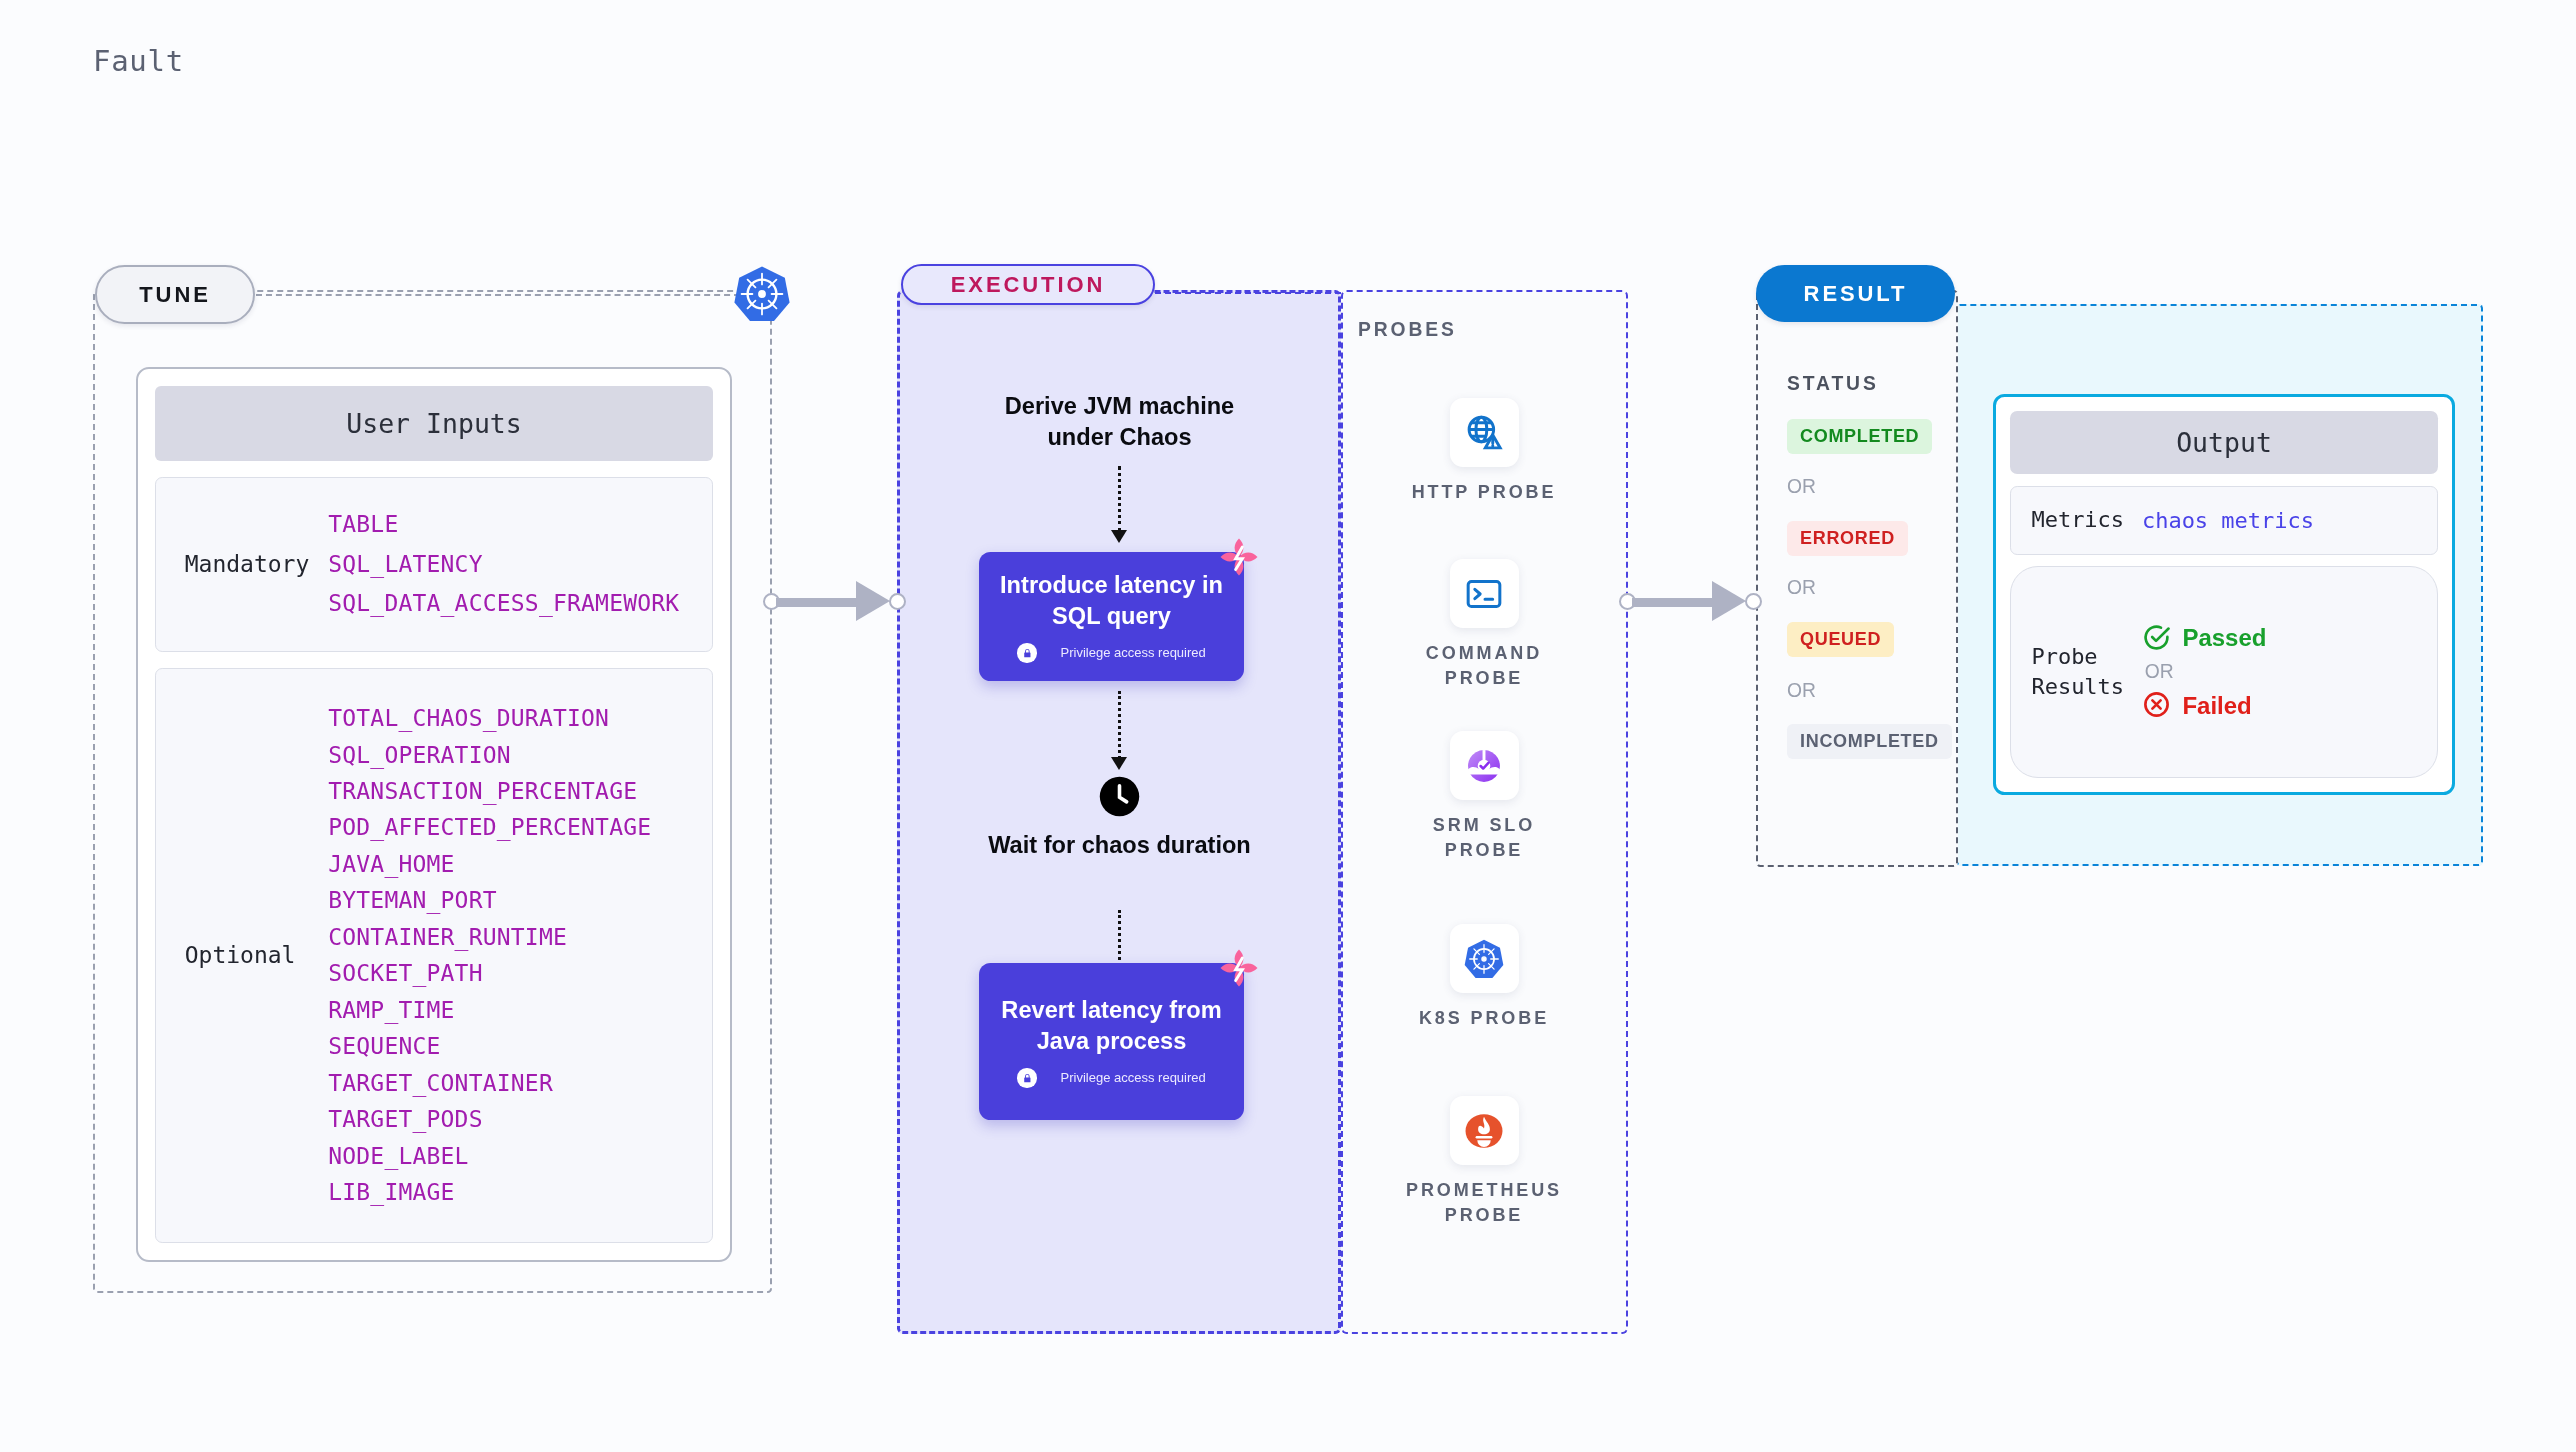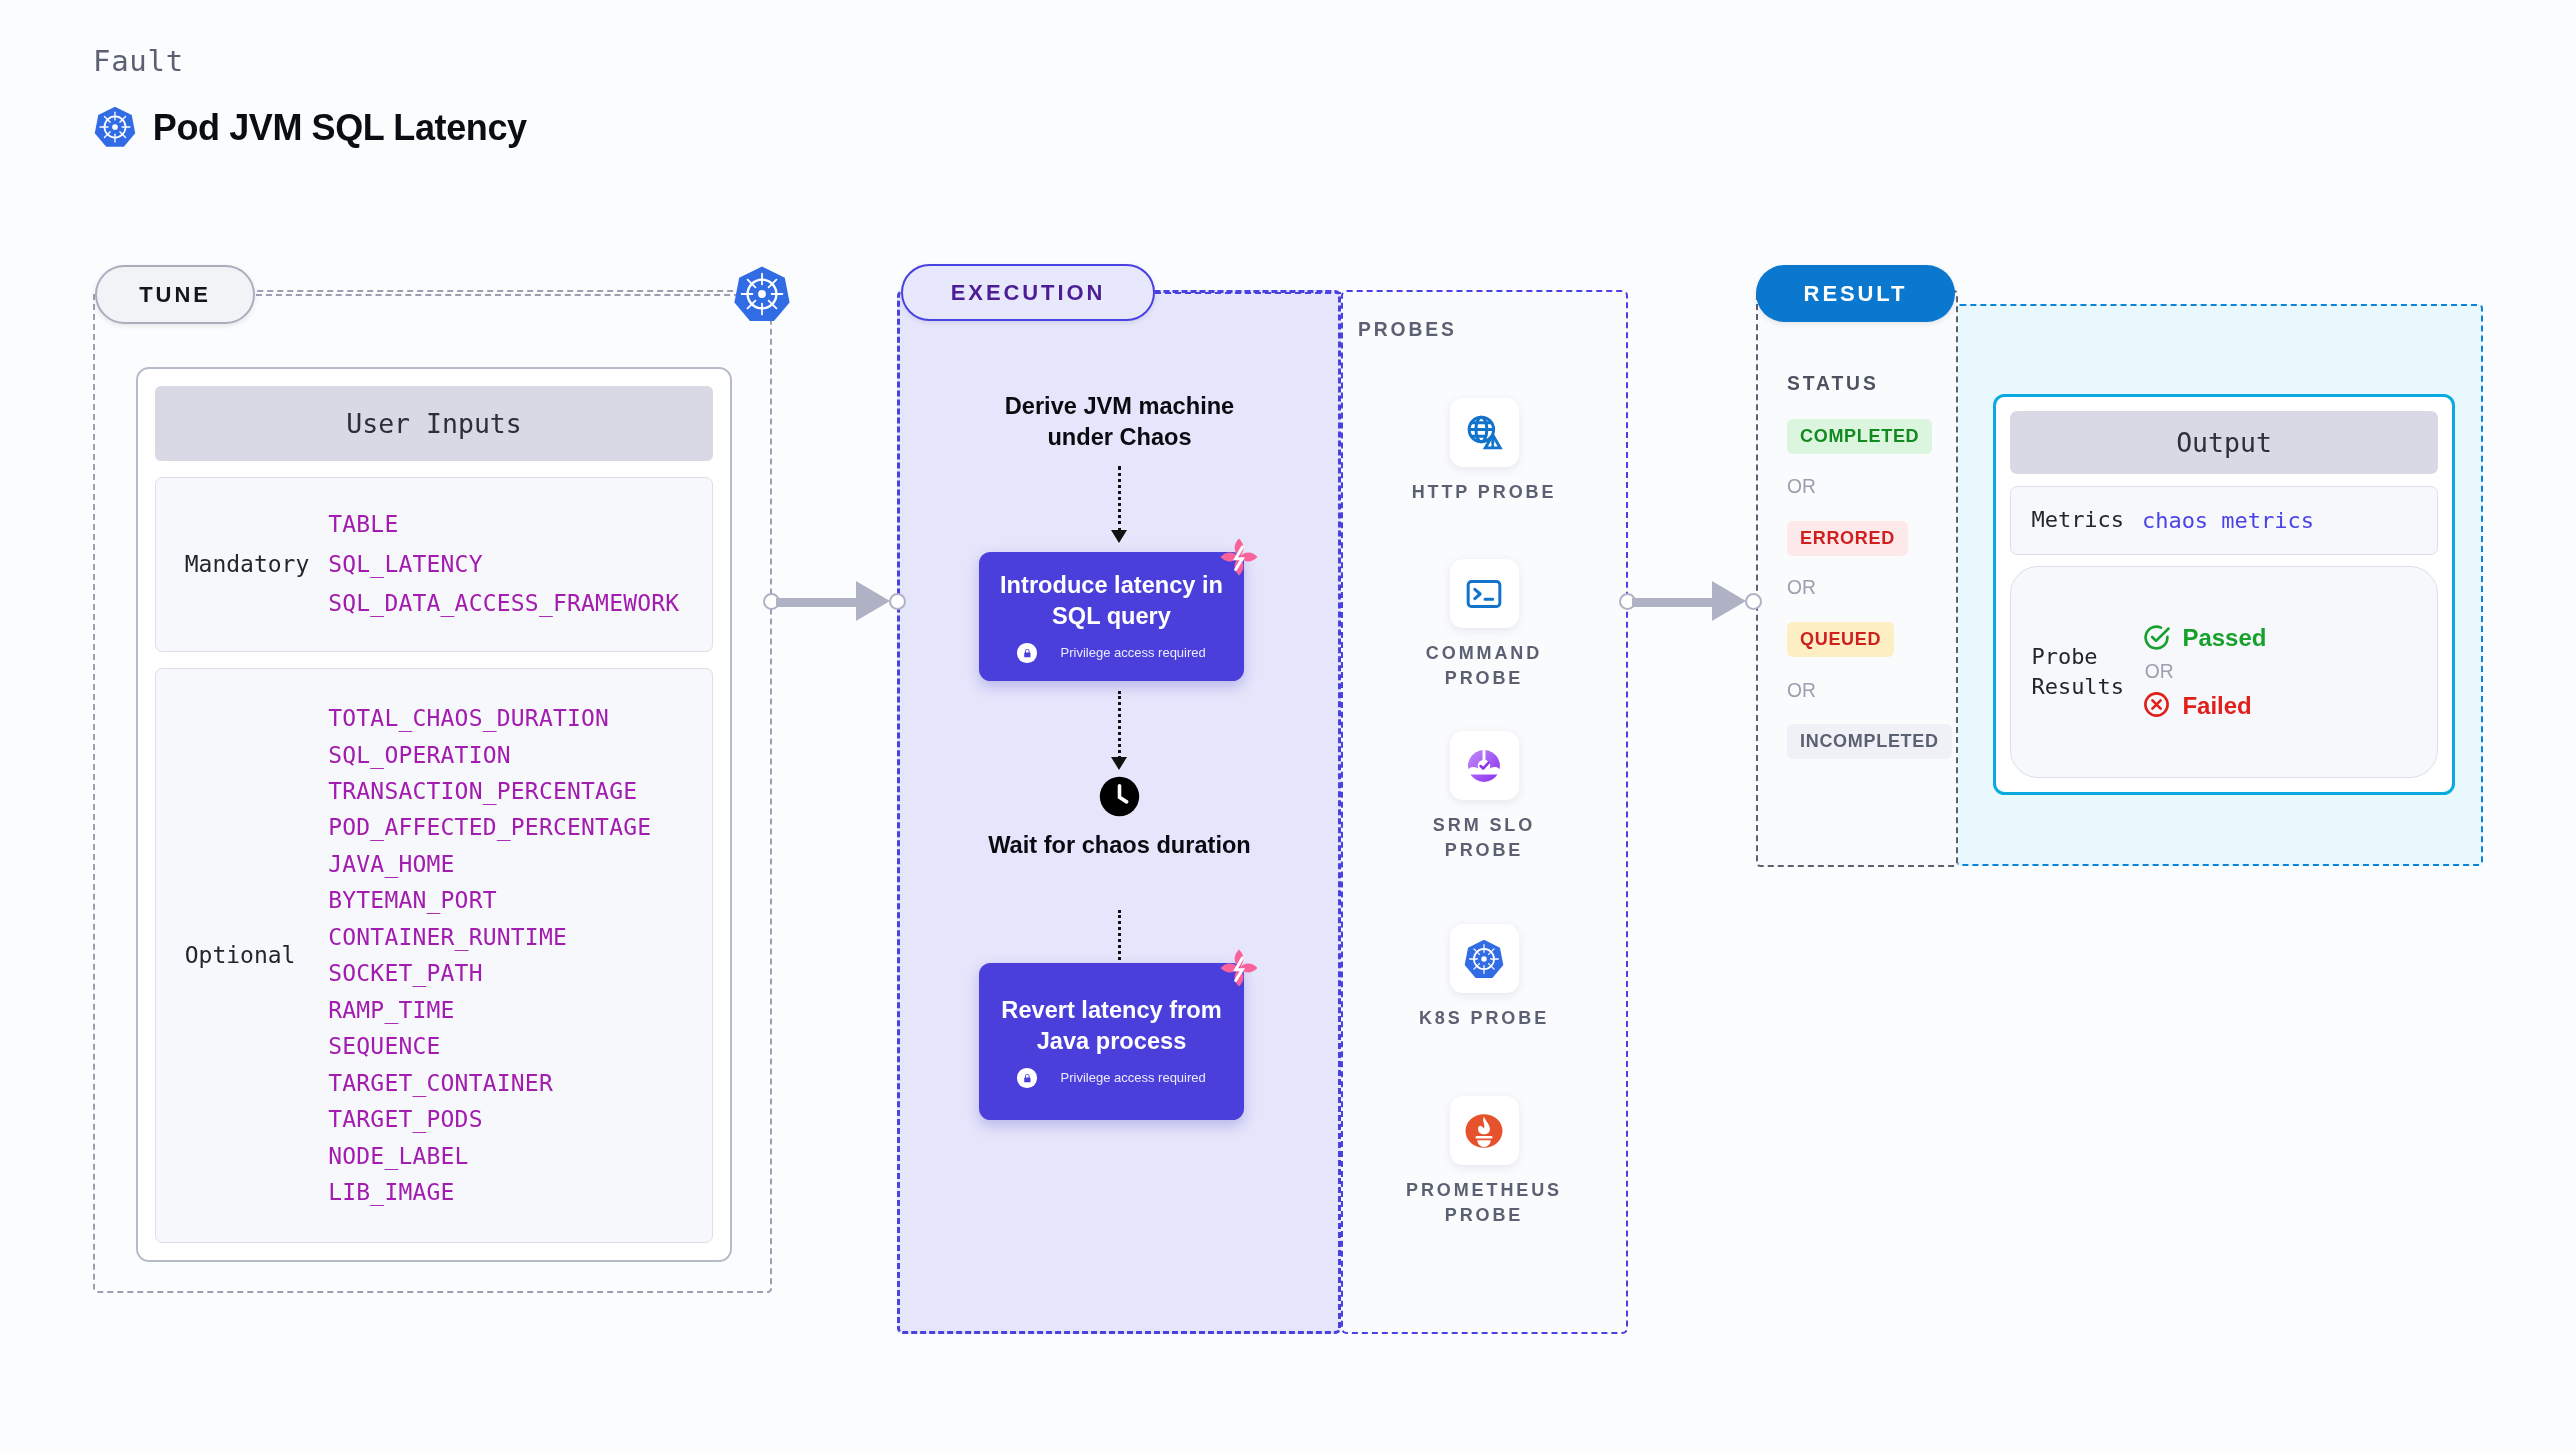--- a/index.html
+++ b/index.html
@@ -84,22 +84,22 @@
   #connector-2 .dot.a { left:0; } #connector-2 .dot.b { left:126px; }
   #connector-2 .bar { left:13px; width:100px; }
   #connector-2 .head { left:93px; }
 
   
   #execution-panel {
     position:absolute; left:897px; top:290px; width:444px; height:1044px;
     background:#e5e5fb; border:3.6px dashed #4a42e0; border-radius:5.7px;
   }
   #execution-pill {
-    left:901px; top:264px; width:254px; height:57px;
-    background:#e8e8fc; border:2.9px solid #4a42e0; color:#4c1d95; font-size:22px;
+    left:901px; top:264px; width:254px; height:41px;
+    background:#e8e8fc; border:2.9px solid #4a42e0; color:#be185d; font-size:22px;
   }
   #exec-dash {
     position:absolute; left:1155px; top:292px; width:186px; height:0;
     border-top:2.9px dashed #4a42e0; z-index:6;
   }
   .exec-step-text {
     position:absolute; width:301px; text-align:center;
     font-size:23.6px; font-weight:bold; color:#0a0b10; line-height:1.3;
   }
   .exec-box {
@@ -190,34 +190,20 @@
   .pr-stack { display:flex; flex-direction:column; gap:7.2px; }
   .pr-line { display:flex; align-items:center; gap:11.5px; }
   .pr-line .txt { font-size:24px; font-weight:bold; }
   .pr-or { font-size:19.3px; color:#9aa0ae; padding-left:2.9px;}
 </style>
 </head>
 <body>
 
 <div id="header">
   <div id="fault-label">Fault</div>
-  <div id="title-row">
-    <span>
-      <svg width="44" height="44" viewBox="0 0 100 100">
-        <path d="M50 4 L88 23 L96 64 L70 95 L30 95 L4 64 L12 23 Z" fill="#326ce5"></path>
-        <g fill="#fff" stroke="#fff" stroke-width="3">
-          <circle cx="50" cy="50" r="5"></circle>
-          <path d="M50 16 L50 34 M50 66 L50 84 M16 50 L34 50 M66 50 L84 50
-                   M26 26 L39 39 M61 61 L74 74 M74 26 L61 39 M39 61 L26 74" stroke-linecap="round" fill="none"></path>
-          <circle cx="50" cy="50" r="24" fill="none" stroke-width="4"></circle>
-        </g>
-      </svg>
-    </span>
-    <span id="title-text">Pod JVM SQL Latency</span>
-  </div>
 </div>
 
 <div id="tune-panel"></div>
 <div id="tune-dash"></div>
 <div class="pill" id="tune-pill">TUNE</div>
 <div id="k8s-badge-tune">
   <svg width="60" height="60" viewBox="0 0 100 100">
     <path d="M50 4 L88 23 L96 64 L70 95 L30 95 L4 64 L12 23 Z" fill="#326ce5"></path>
     <g fill="#fff" stroke="#fff" stroke-width="3">
       <circle cx="50" cy="50" r="5"></circle>

